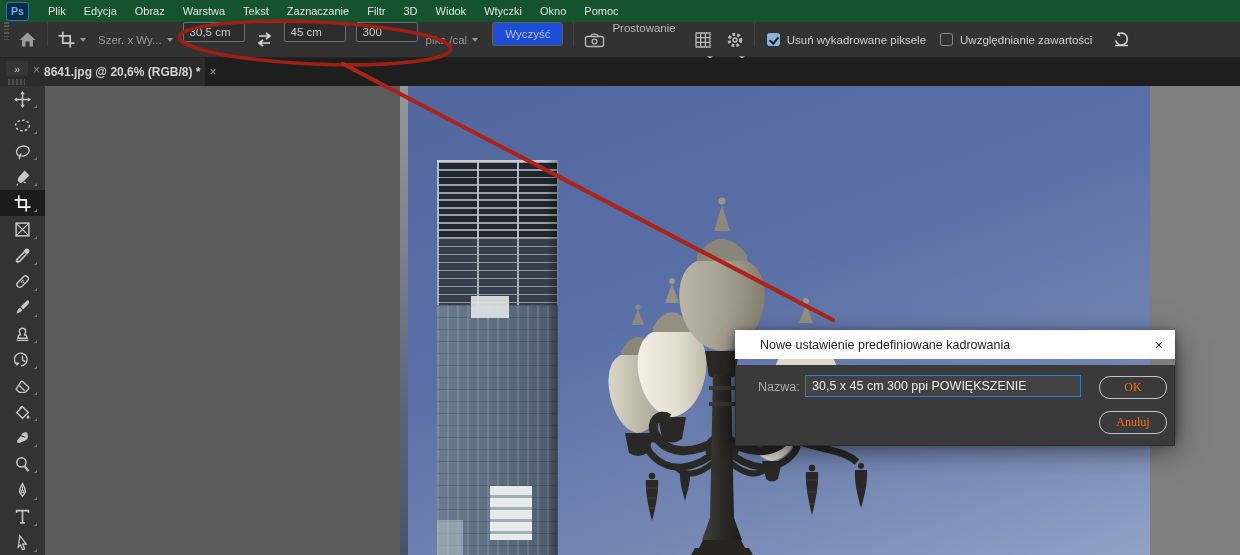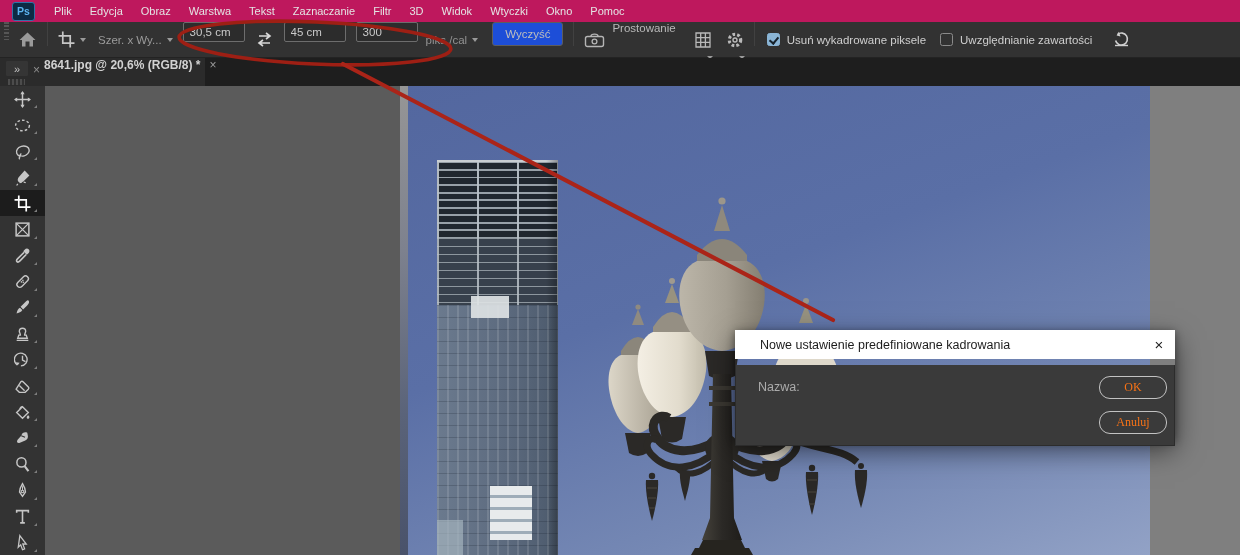--- a/index.html
+++ b/index.html
@@ -1,21 +1,21 @@
 <!DOCTYPE html>
 <html><head>
 <meta charset="utf-8">
 <style>
   html,body{margin:0;padding:0;background:#1a1a1a;}
   .app{position:relative;width:1240px;height:555px;overflow:hidden;
        background:#2d2d2d;font-family:"Liberation Sans",sans-serif;
        -webkit-font-smoothing:antialiased;}
   
-  .menubar{position:absolute;left:0;top:0;width:100%;height:22px;background:#be185d;
-           display:flex;align-items:center;padding-left:12px;box-sizing:border-box;}
+  .menubar{position:absolute;left:0;top:0;width:100%;height:22px;background:#14532d;
+           display:flex;align-items:center;padding-left:6px;box-sizing:border-box;}
   .ps-logo{width:21px;height:17px;border-radius:3px;background:#0d2b45;border:1px solid #3173a8;
            color:#5cb5f2;font-size:10.5px;font-weight:bold;display:flex;align-items:center;
            justify-content:center;margin-right:10px;}
   .menu-item{color:#e4e4e4;font-size:11px;padding:0 9px;line-height:22px;cursor:default;}
   
   .optionsbar{position:absolute;left:0;top:22px;width:100%;height:36px;background:#323232;
               border-bottom:1px solid #232323;display:flex;box-sizing:border-box;}
   .obar-grip{width:5px;height:18px;margin-left:4px;
     background:repeating-linear-gradient(180deg,#565656 0 1.5px,transparent 1.5px 3.5px);}
   .sep{width:1px;height:24px;background:#414141;margin:0 10px;}
@@ -38,21 +38,21 @@
       border:solid #16222c;border-width:0 2px 2px 0;transform:rotate(40deg);}
   .cb-label{color:#cfcfcf;font-size:11.5px;margin-left:7px;}
   
   .tabbar{position:absolute;left:0;top:58px;width:100%;height:28px;background:#1e1e1e;}
   .tab-zone{position:absolute;left:0;top:0;width:205px;height:28px;background:#2b2b2b;}
   .tab-overflow{position:absolute;left:6px;top:3px;width:22px;height:15px;background:#353535;
       color:#c2c2c2;font-size:11px;display:flex;align-items:center;justify-content:center;border-radius:1px;}
   .tab-grip{position:absolute;left:8px;top:21px;width:17px;height:6px;
       background:repeating-linear-gradient(90deg,#4c4c4c 0 2px,#303030 2px 4px);}
   .hidden-tab-close{position:absolute;left:33px;top:5px;color:#8d8d8d;font-size:12px;}
-  .doc-tab{position:absolute;left:44px;top:0;height:28px;display:flex;}
+  .doc-tab{position:absolute;left:44px;top:0;height:28px;display:flex;align-items:center;}
   .doc-tab-label{color:#d2d2d2;font-size:12px;font-weight:bold;}
   .doc-tab-close{color:#9a9a9a;font-size:12px;margin-left:9px;}
   
   .toolbar{position:absolute;left:0;top:86px;width:45px;height:469px;background:#333333;}
   .tool{position:relative;width:45px;height:26.1px;display:flex;align-items:center;justify-content:center;color:#c6c6c6;}
   .tool:after{content:"";position:absolute;right:8px;bottom:4px;width:0;height:0;
       border-left:3.5px solid transparent;border-bottom:3.5px solid #7e7e7e;}
   .tool.selected{background:#1c1c1c;color:#ffffff;}
   .tool svg{display:block;}
   
@@ -433,20 +433,21 @@
     </svg>
   </div>
 
   <div class="dialog">
     <div class="dlg-title">
       <span class="dlg-title-text">Nowe ustawienie predefiniowane kadrowania</span>
       <span class="dlg-close">×</span>
     </div>
     <div class="dlg-body">
       <span class="dlg-name-label">Nazwa:</span>
+      <input class="dlg-input" value="30,5 x 45 cm 300 ppi POWIĘKSZENIE" style="">
       <div class="dlg-btn dlg-ok">
         <span>OK</span>
       </div>
       <div class="dlg-btn dlg-cancel">
         <span>Anuluj</span>
       </div>
     </div>
   </div>
 
   <svg class="annotation" viewBox="0 0 1240 555">

